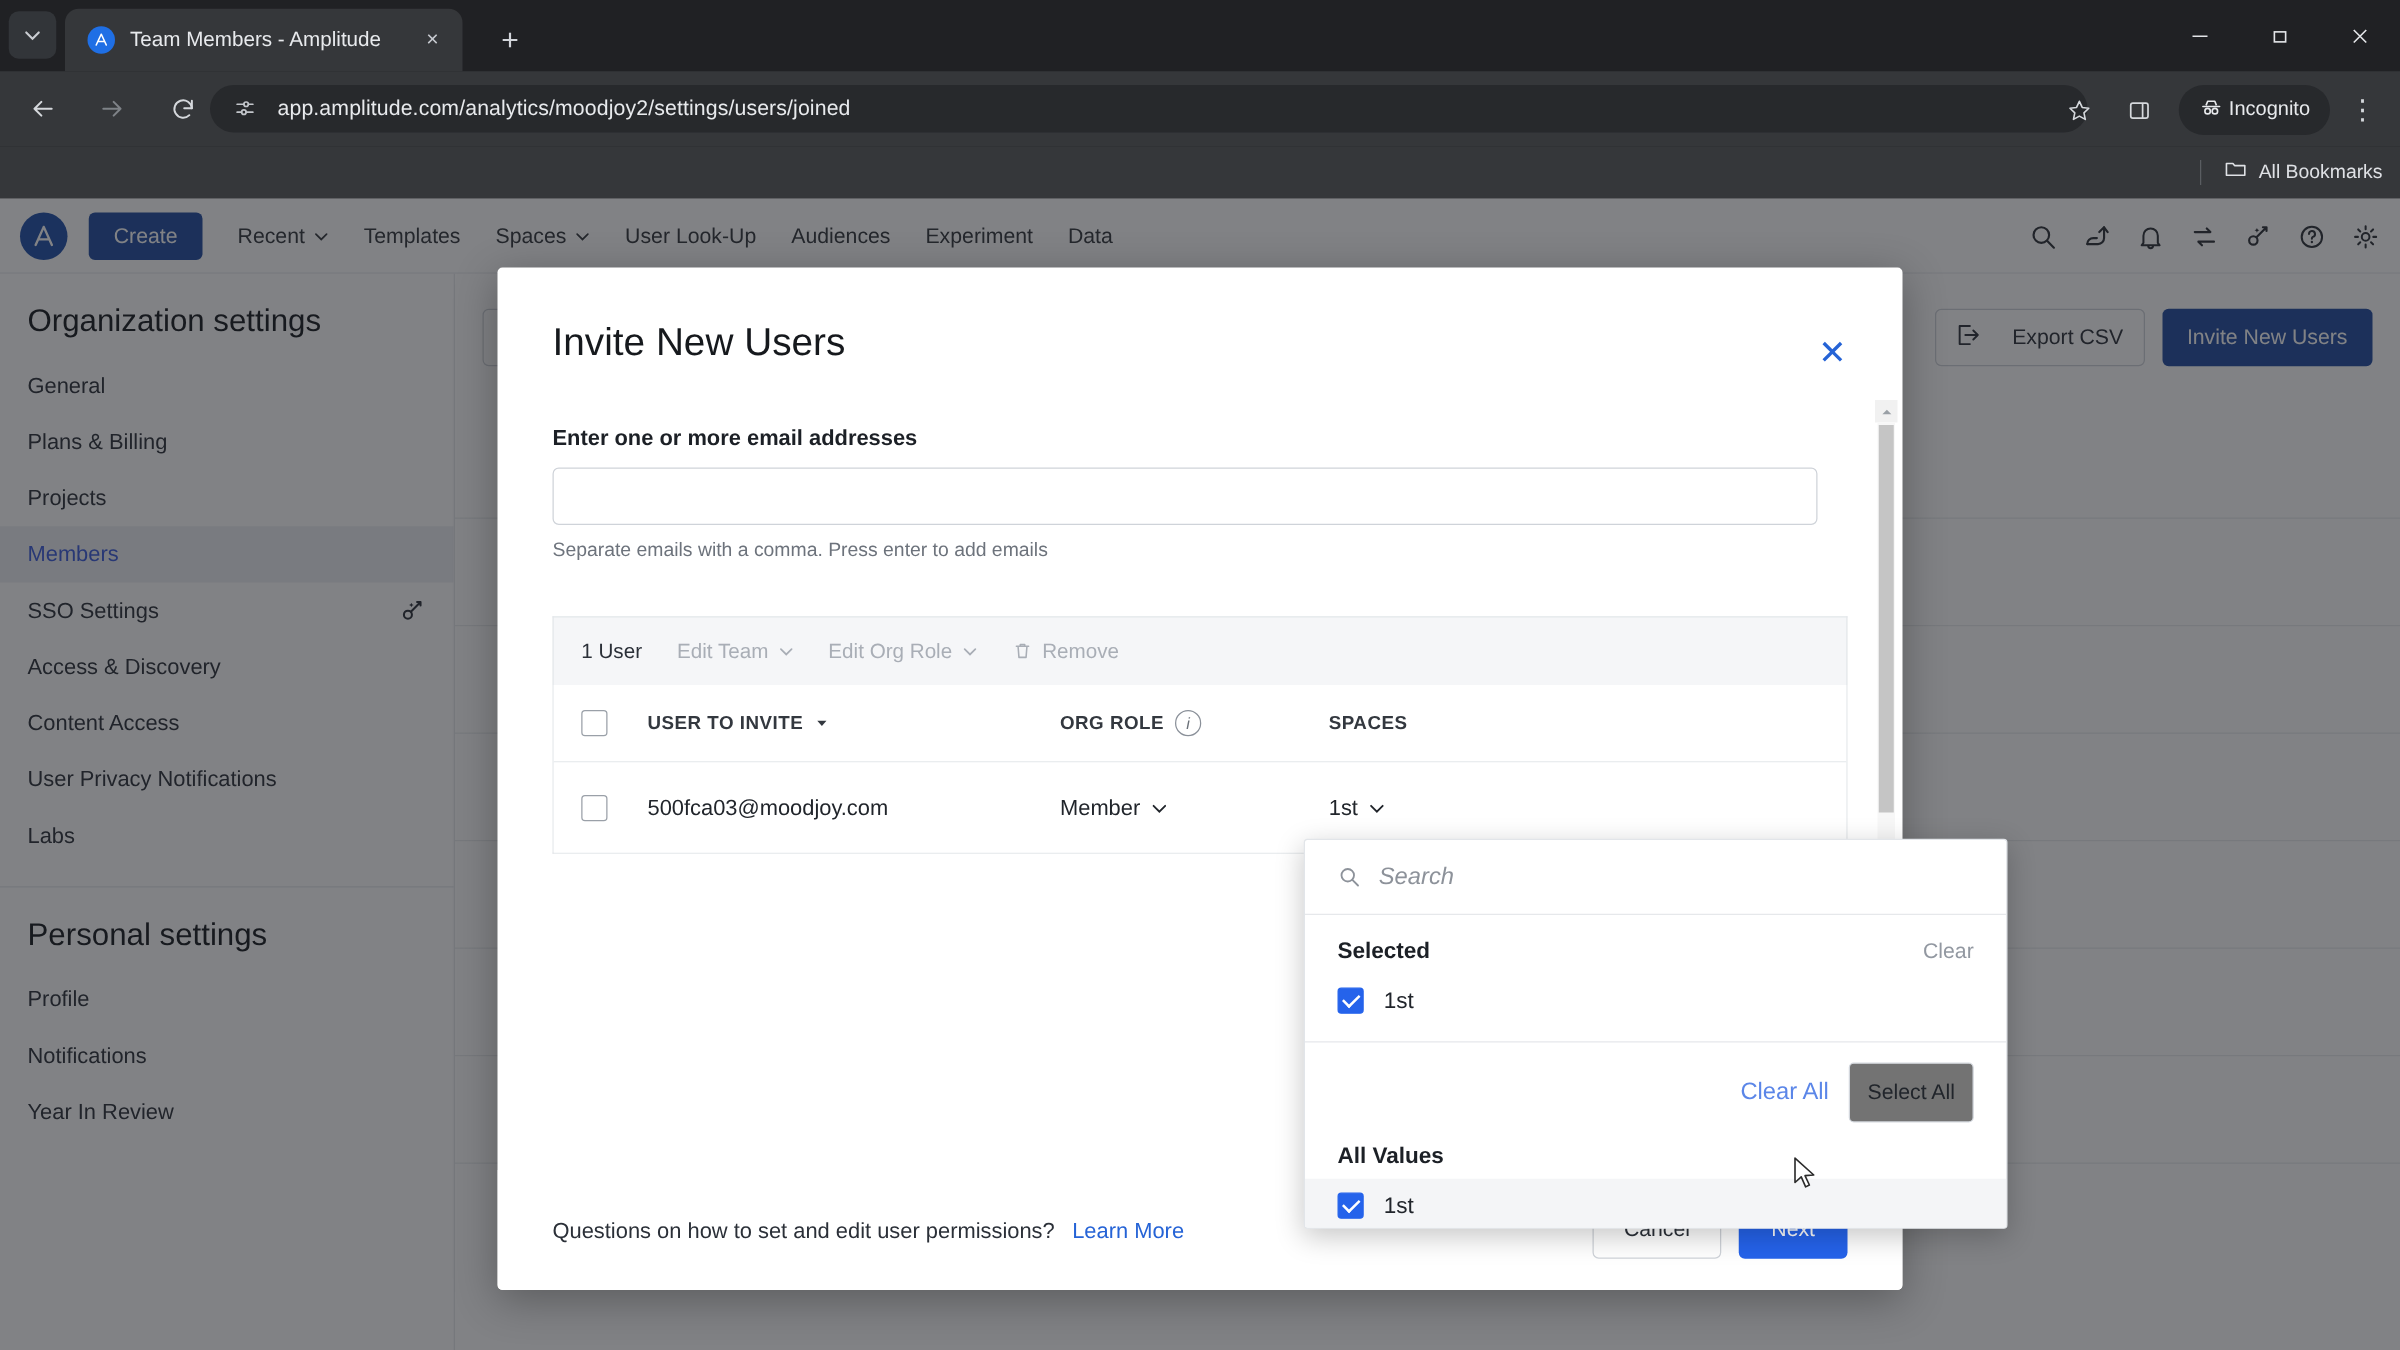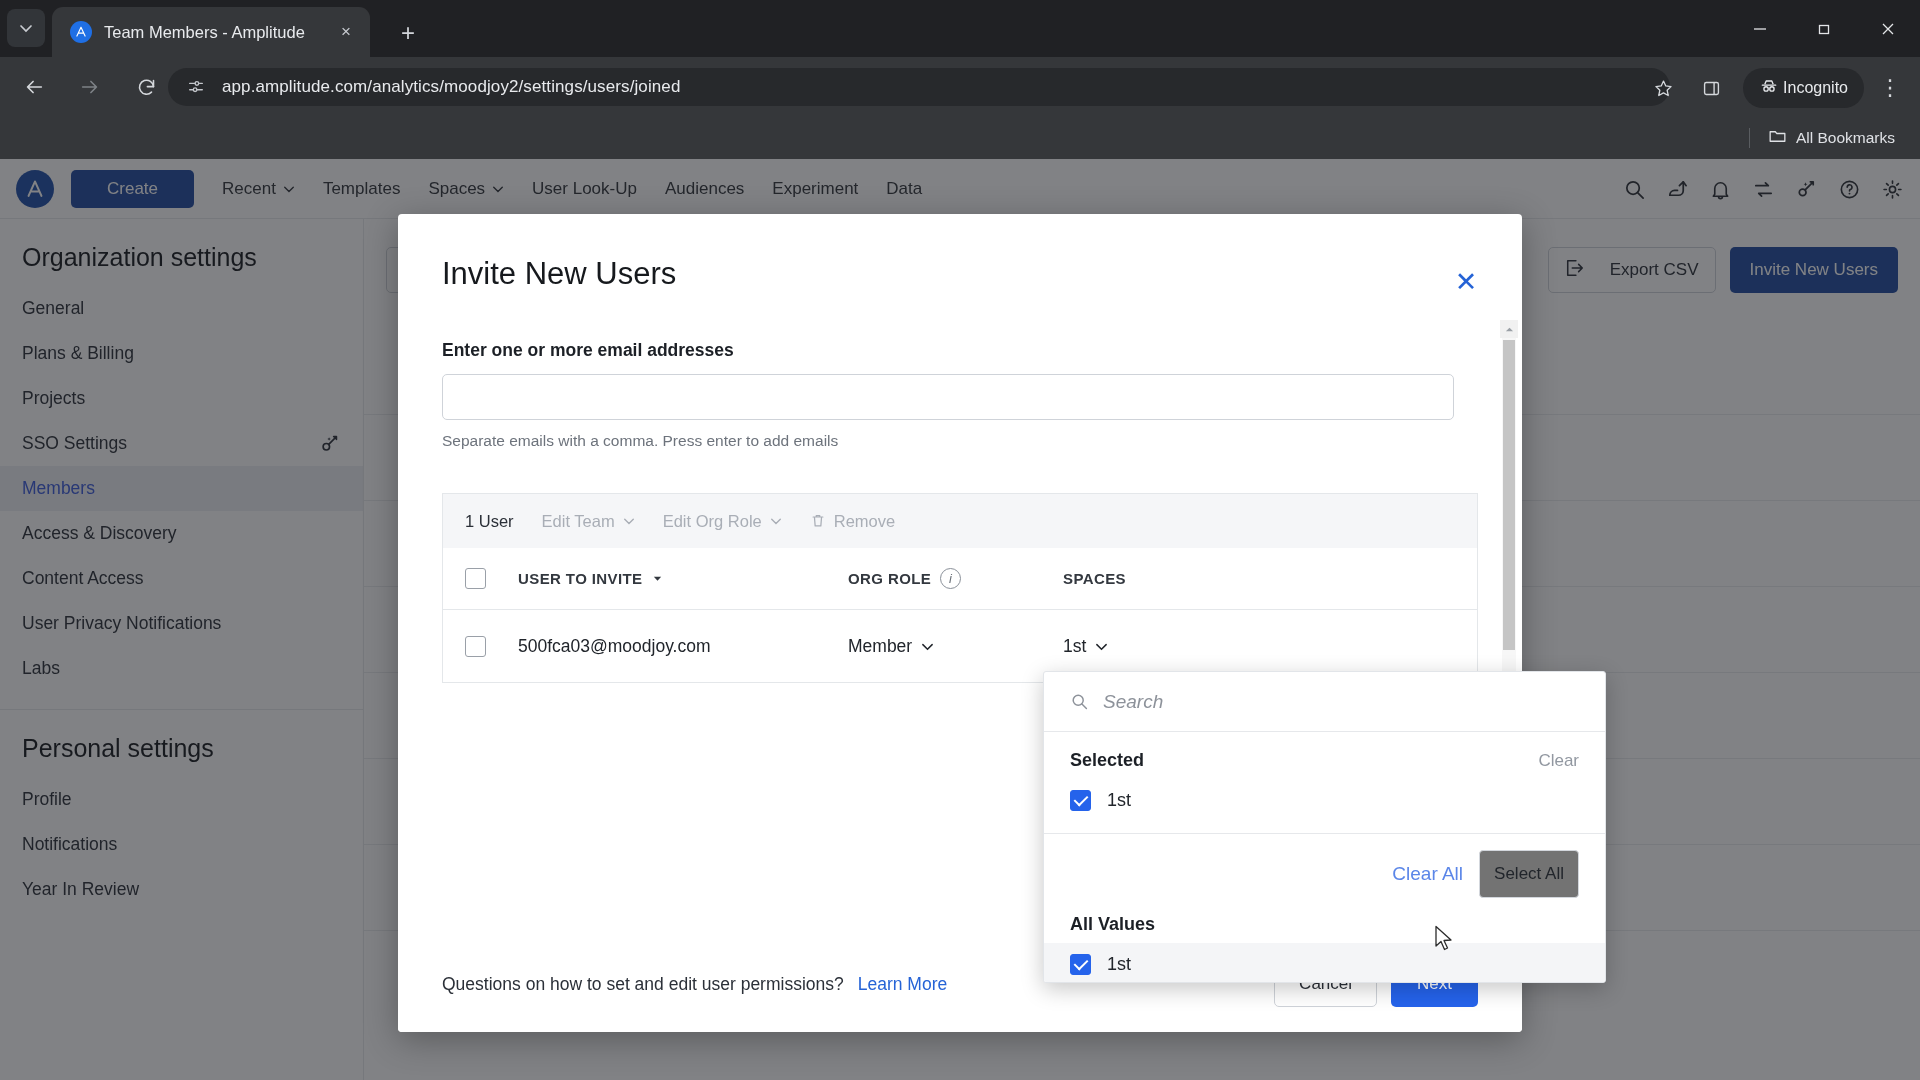--- a/index.html
+++ b/index.html
@@ -82,21 +82,21 @@
   .tb-right { position: absolute; right: 8px; top: 9px; display: flex; align-items: center; }
   .tb-right .nav-ico { margin-left: 4px; }
   .incognito-pill {
     height: 40px; display: flex; align-items: center; gap: 4px;
     background: #27292c; border-radius: 20px; padding: 0 16px;
     color: #e8eaed; font-size: 16px; margin-left: 10px;
   }
   .bookmarks {
     position: absolute; top: 117px; left: 0; right: 0; height: 42px;
     background: #35373a; display: flex; align-items: center;
-    justify-content: flex-end; padding-right: 25px; gap: 0;
+    justify-content: flex-end; padding-right: 14px; gap: 0;
   }
   .bm-div { width: 1px; height: 20px; background: #5a5d61; margin-right: 18px; }
   .bm-all {
     display: flex; align-items: center; gap: 9px;
     color: #dfe1e5; font-size: 15.5px;
   }
 
   
   .page {
     position: absolute; top: 159px; left: 0; right: 0; bottom: 0;
@@ -107,21 +107,21 @@
     background: #ffffff; display: flex; align-items: center;
     border-bottom: 1px solid #e6e8eb; padding-left: 16px;
   }
   .logo {
     width: 38px; height: 38px; border-radius: 50%; background: #1d4ea8;
     display: flex; align-items: center; justify-content: center;
     color: #fff; font-size: 20px; font-weight: 700; flex: 0 0 auto;
   }
   .create-btn {
     margin-left: 17px; background: #1f4ba0; color: #fff;
-    font-size: 17px; border-radius: 5px; padding: 9px 36px;
+    font-size: 17px; border-radius: 5px; padding: 9px 20px;
   }
   .navlink {
     margin-left: 28px; color: #31353b; font-size: 17px;
     display: flex; align-items: center; gap: 7px; white-space: nowrap;
   }
   .app-nav-right {
     position: absolute; right: 16px; top: 0; height: 60px;
     display: flex; align-items: center; gap: 20px;
   }
   .app-nav-right .ico { color: #2b2f35; display: flex; }
@@ -511,32 +511,32 @@
 
       <div class="side-item">
         <span>General</span>
       </div>
       <div class="side-item">
         <span>Plans &amp; Billing</span>
       </div>
       <div class="side-item">
         <span>Projects</span>
       </div>
+      <div class="side-item active">
+        <span>Members</span>
+      </div>
       <div class="side-item">
         <span>SSO Settings</span>
         <span style="color:#2b3038;display:flex;">
           <svg width="22" height="22" viewBox="0 0 24 24">
               <circle cx="8" cy="15" r="3.5" stroke="currentColor" stroke-width="1.8" fill="none"></circle>
               <path d="M10.6 12.4L19 4M16 4h3v3" stroke="currentColor" stroke-width="1.8" fill="none" stroke-linecap="round" stroke-linejoin="round"></path>
               <path d="M11 4.5l.6 1.4 1.4.6-1.4.6L11 8.5l-.6-1.4L9 6.5l1.4-.6z" fill="currentColor"></path>
             </svg>
         </span>
-      </div>
-      <div class="side-item active">
-        <span>Members</span>
       </div>
       <div class="side-item">
         <span>Access &amp; Discovery</span>
       </div>
       <div class="side-item">
         <span>Content Access</span>
       </div>
       <div class="side-item">
         <span>User Privacy Notifications</span>
       </div>

